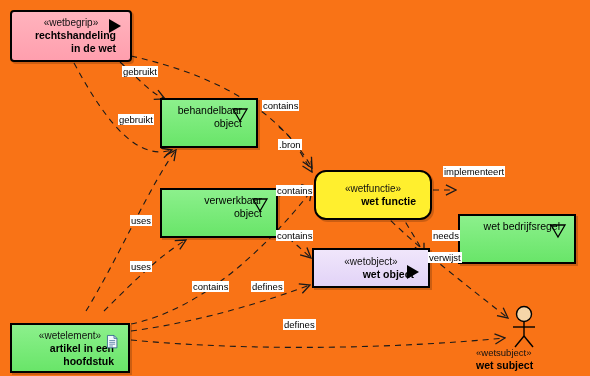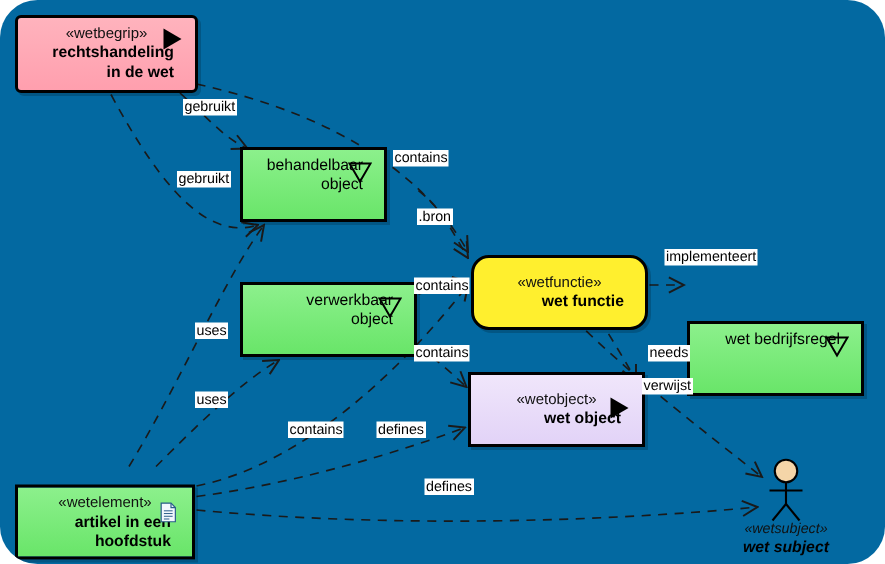--- a/index.html
+++ b/index.html
@@ -8,23 +8,22 @@
     padding: 0;
     background: #ffffff;
   }
   body {
     font-family: "Liberation Sans", sans-serif;
   }
   #canvas {
     position: relative;
     width: 590px;
     height: 376px;
-    background: #0369a1;
+    background: #f97316;
     overflow: hidden;
-    border-radius: 25px;
   }
   #edges {
     position: absolute;
     left: 0;
     top: 0;
     width: 590px;
     height: 376px;
     pointer-events: none;
   }
   .node {
@@ -88,21 +87,21 @@
     justify-content: center;
     padding-top: 0;
   }
   .n-bedrijfsregel {
     left: 458px; top: 186px; width: 118px; height: 50px;
     background: linear-gradient(180deg,#8cf08c 0%, #69e569 100%);
     box-shadow: 2px 2px 0 rgba(0,0,0,0.18);
     margin-top: 28px;
   }
   .n-wetobject {
-    left: 312px; top: 248px; width: 118px; height: 50px;
+    left: 312px; top: 248px; width: 118px; height: 40px;
     background: linear-gradient(180deg,#f0e6fb 0%, #e2d3f7 100%);
     box-shadow: 2px 2px 0 rgba(0,0,0,0.18);
     justify-content: center;
     padding-top: 0;
   }
   .n-wetelement {
     left: 10px; top: 311px; width: 120px; height: 50px;
     background: linear-gradient(180deg,#8cf08c 0%, #69e569 100%);
     box-shadow: 2px 2px 0 rgba(0,0,0,0.18);
     justify-content: center;
@@ -140,22 +139,21 @@
     top: 305px;
     width: 52px;
     height: 68px;
     z-index: 5;
   }
   .actor .actorlabels {
     position: absolute;
     left: -22px;
     top: 42px;
     width: 96px;
-    text-align: center;
-    font-style: italic;
+    text-align: left;
   }
   .actor .stereotype {
     font-size: 9.5px;
     line-height: 12px;
     color: #111111;
   }
   .actor .nodename {
     font-size: 10.5px;
     font-weight: bold;
     line-height: 13px;

